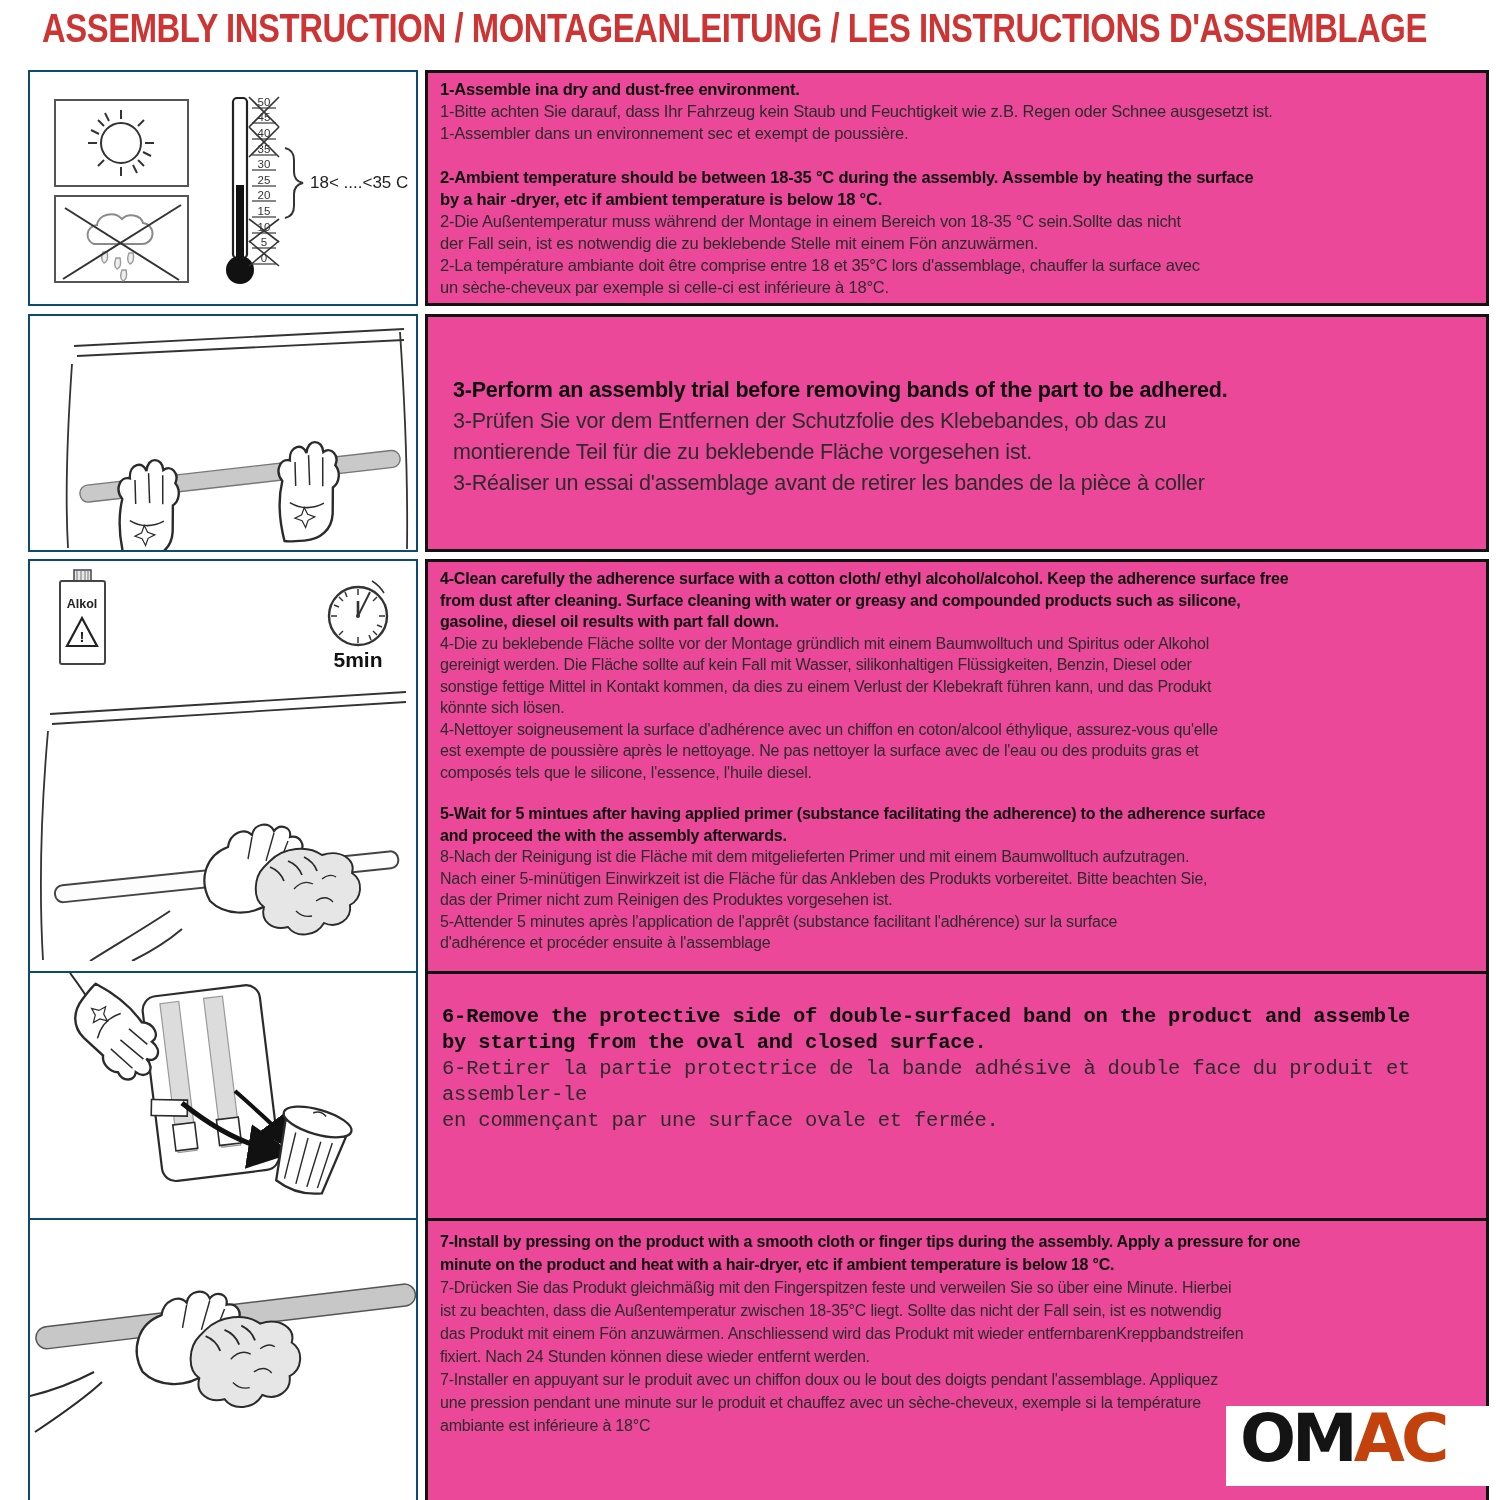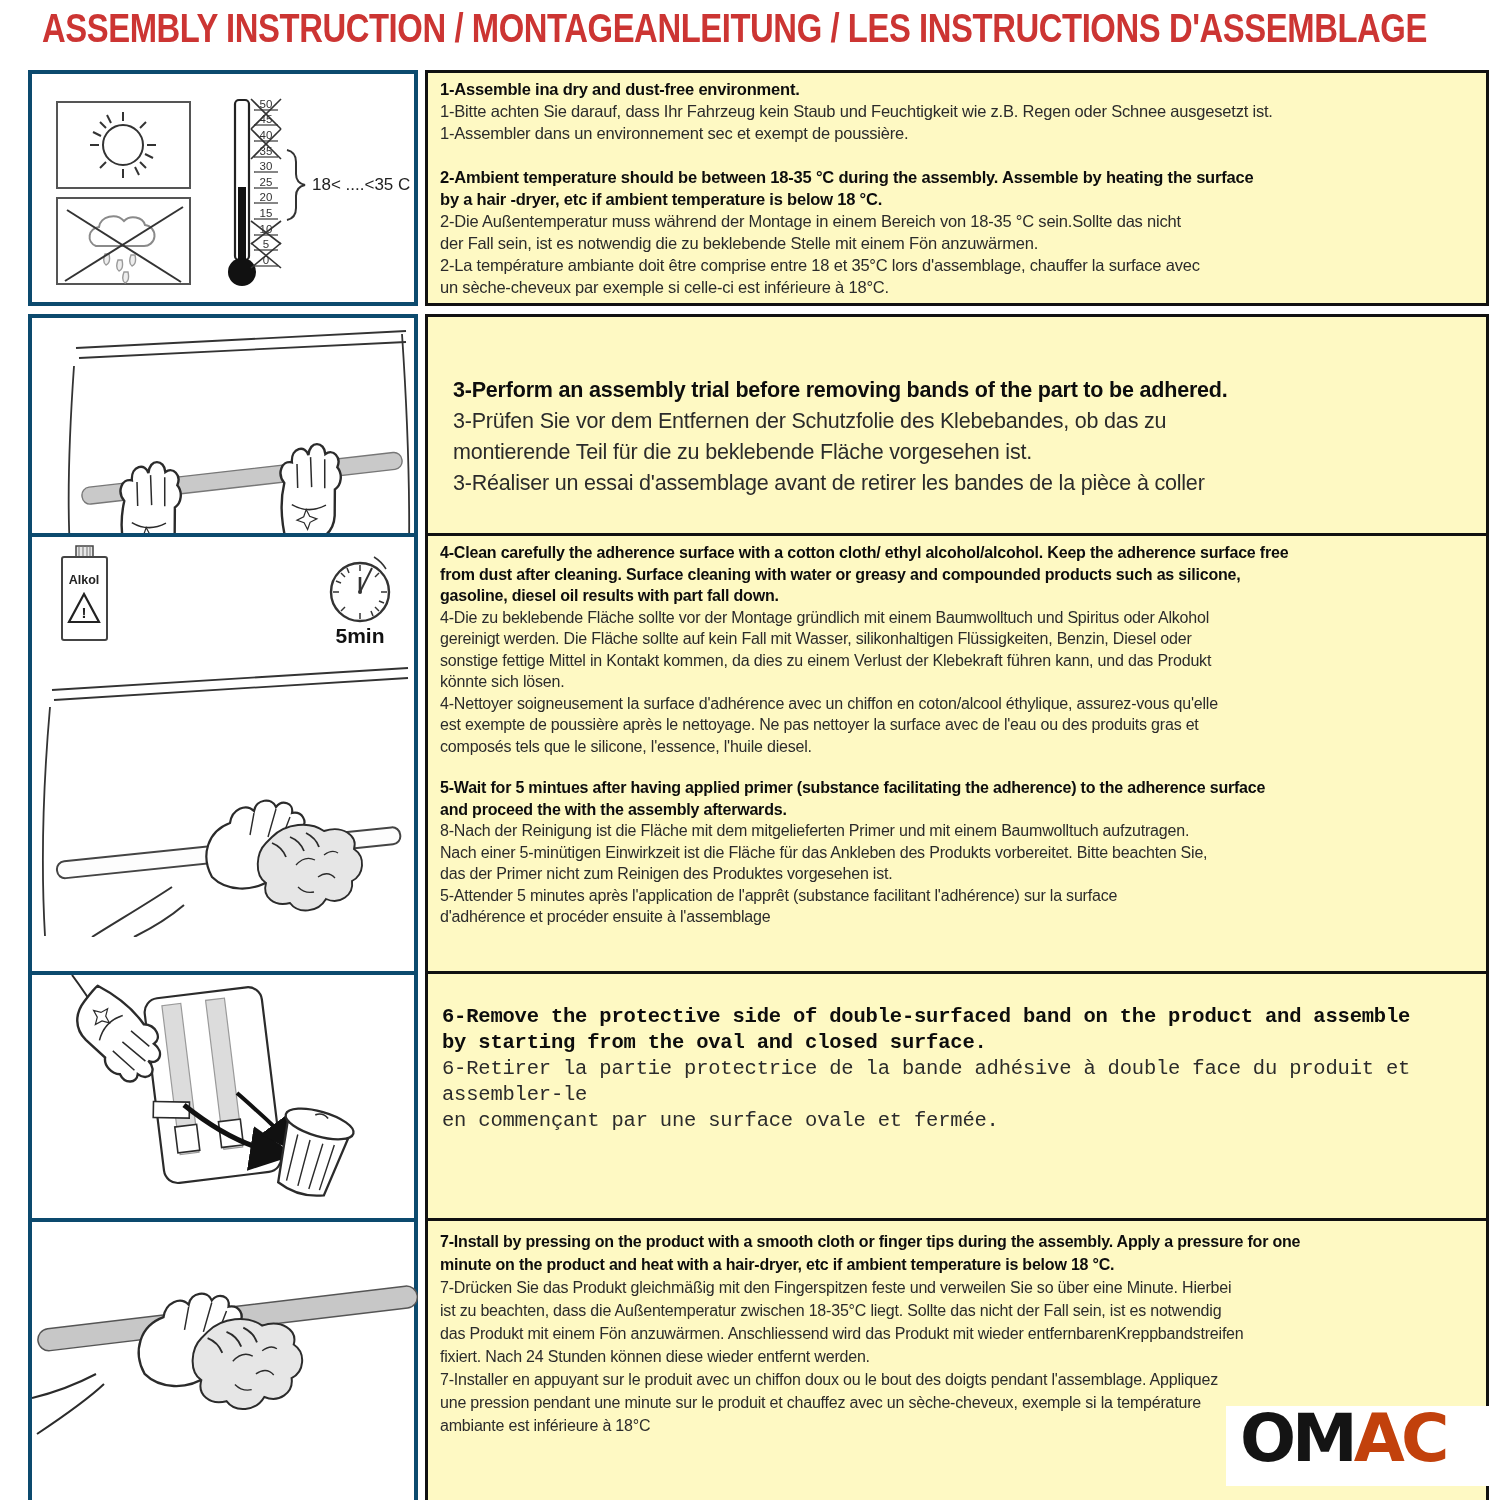--- a/index.html
+++ b/index.html
@@ -8,32 +8,32 @@
     background:#fff;font-family:"Liberation Sans", sans-serif;
   }
   .page-title{
     position:absolute;left:42px;top:6px;margin:0;
     font-size:40px;font-weight:bold;color:#cc3533;
     white-space:nowrap;letter-spacing:-0.5px;
     transform:scaleX(0.82);transform-origin:left top;
   }
   .illus{
     position:absolute;left:28px;width:390px;background:#fff;
-    border:4px solid #0c4a6e;box-sizing:border-box;
+    border:2px solid #0c4a6e;box-sizing:border-box;
   }
   .txt{
-    position:absolute;left:425px;width:1064px;background:#fef9c3;
+    position:absolute;left:425px;width:1064px;background:#ec4899;
     border:3px solid #111;box-sizing:border-box;overflow:hidden;
   }
   .txt p{margin:0;white-space:pre-line;color:#2b2b2b;letter-spacing:-0.2px;}
   .txt p.b{font-weight:bold;color:#0d0d0d;}
   
   .r1{top:70px;height:236px;}
   .r2{top:314px;height:238px;}
-  .r3{top:533px;height:480px;}
+  .r3{top:559px;height:480px;}
   .r4{top:971px;height:268px;font-family:Liberation Mono, monospace;}
   .r5{top:1218px;height:298px;}
   .txt.r1{padding:5px 12px;font-size:16.5px;line-height:22px;}
   .txt.r2{padding:58px 25px 0;font-size:21.5px;line-height:31px;}
   .txt.r3{padding:6px 12px;font-size:16px;line-height:21.5px;}
   .txt.r4{padding:30px 14px 0;font-size:20.5px;line-height:26px;}
   .txt.r5{padding:9px 12px;font-size:16px;line-height:23px;letter-spacing:-0.35px;}
   .gap{margin-top:22px !important;}
   .gap-sm{margin-top:20px !important;}
   svg{display:block;}

